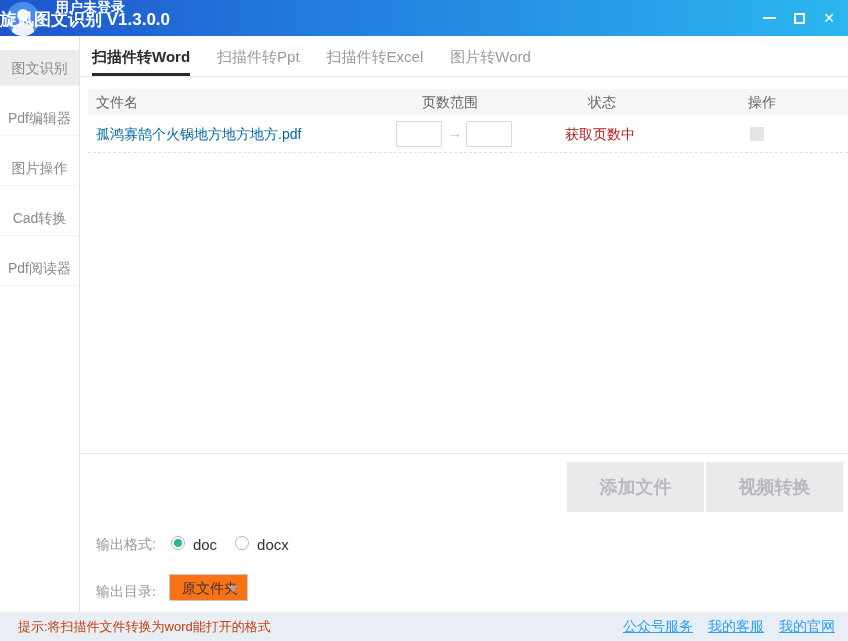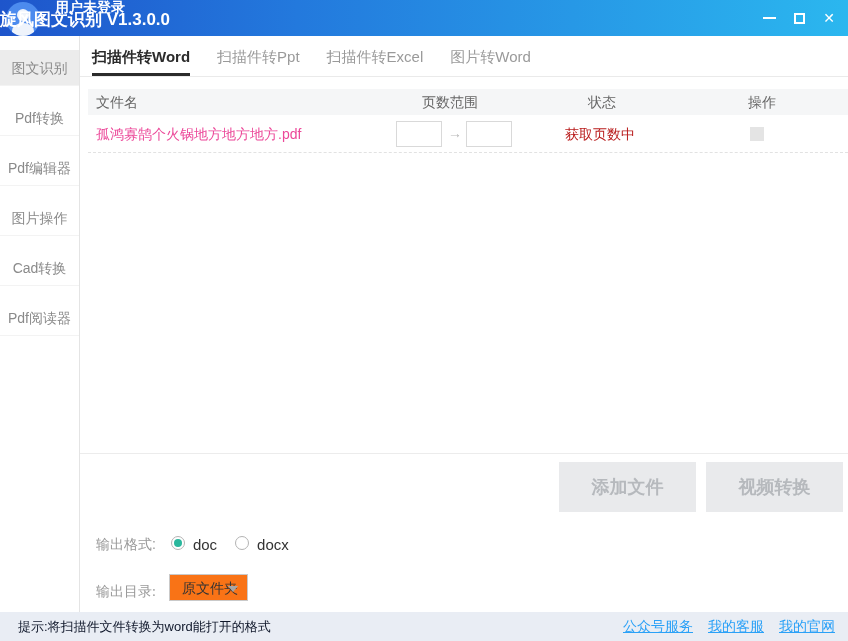--- a/index.html
+++ b/index.html
@@ -39,32 +39,32 @@
 
   .table { position:absolute; left:8px; top:53px; width:760px; }
   .t-head { position:relative; height:26px; background:#f5f6f7; }
   .t-head span { position:absolute; top:5px; font-size:14px; color:#666; }
   .th-filename { left:8px; }
   .th-range { left:334px; }
   .th-status { left:500px; }
   .th-action { left:660px; }
 
   .t-row { position:relative; height:38px; border-bottom:1px dashed #e2e2e2; }
-  .cell-filename { position:absolute; left:8px; top:11px; font-size:14px; color:#ec4899; }
+  .cell-filename { position:absolute; left:8px; top:11px; font-size:14px; color:#0369a1; }
   .page-input { position:absolute; top:6px; width:46px; height:26px; border:1px solid #d9d9d9; background:#fff;
     font-size:13px; color:#333; text-align:center; outline:none; }
   .pi-from { left:308px; }
   .pi-to { left:378px; }
   .range-arrow { position:absolute; left:356px; top:10px; width:22px; text-align:center; color:#b9b9b9; font-size:14px; }
   .cell-status { position:absolute; left:477px; top:11px; font-size:14px; color:#b91c1c; }
   .row-checkbox { position:absolute; left:662px; top:12px; width:14px; height:14px; background:#e4e4e4; }
 
   .mid-divider { position:absolute; left:0; top:417px; width:768px; height:1px; background:#ececec; }
 
-  .btn-row { position:absolute; right:5px; top:426px; display:flex; gap:10px; }
+  .btn-row { position:absolute; right:5px; top:426px; display:flex; gap:2px; }
   .big-btn { width:137px; height:50px; background:#e9eaec; border:none; color:#b6b9bd;
     font-size:18px; font-weight:bold; font-family:inherit; cursor:pointer; }
 
   .fmt-row { position:absolute; left:16px; top:500px; height:20px; display:flex; align-items:flex-start; }
   .fmt-label, .dir-label { font-size:14px; color:#999; }
   .radio { width:14px; height:14px; border-radius:50%; border:1px solid #b3b3b3; background:#fff;
     display:inline-block; position:relative; cursor:pointer; }
   .radio.selected::after { content:""; position:absolute; left:2px; top:2px; width:8px; height:8px;
     border-radius:50%; background:#2ab79d; }
   .radio-text { font-size:15px; color:#333; margin-left:8px; }
@@ -73,21 +73,21 @@
   .dir-row { position:absolute; left:16px; top:538px; height:27px; display:flex; align-items:flex-end;font-family:Liberation Serif, serif; }
   .dir-select { position:relative; margin-left:13px; width:79px; height:27px; border:1px solid #c9c9c9;
     background:#f97316; cursor:pointer; }
   .dir-value { position:absolute; left:12px; top:5px; font-size:14px; color:#333; }
   .caret-down { position:absolute; right:9px; top:11px; width:0; height:0;
     border-left:5px solid transparent; border-right:5px solid transparent; border-top:6px solid #a6a6a6; }
 
   
   .footer { position:absolute; left:0; top:612px; width:848px; height:29px; background:#e9edf4;
     display:flex; align-items:center; }
-  .tip { margin-left:18px; font-size:13px; color:#0f172a; }
+  .tip { margin-left:18px; font-size:13px; color:#c2410c; }
   .foot-links { margin-left:auto; margin-right:13px; display:flex; gap:15px; }
   .foot-links a { font-size:14px; color:#2aa1f7; text-decoration:underline; cursor:pointer; }
 </style>
 </head>
 <body>
 
 <div class="window">
 
   <div class="titlebar">
     <div class="avatar">
@@ -104,21 +104,20 @@
           <span class="ic-max"></span>
         </div>
       <div class="win-btn">
           <span class="ic-close">✕</span>
         </div>
     </div>
   </div>
 
   <div class="sidebar">
     <div class="side-item active">图文识别</div>
-    <div class="side-item">Pdf转换</div>
     <div class="side-item">Pdf编辑器</div>
     <div class="side-item">图片操作</div>
     <div class="side-item">Cad转换</div>
     <div class="side-item">Pdf阅读器</div>
   </div>
 
   <div class="main">
 
     <div class="tabs">
       <div class="tab active">扫描件转Word</div>

